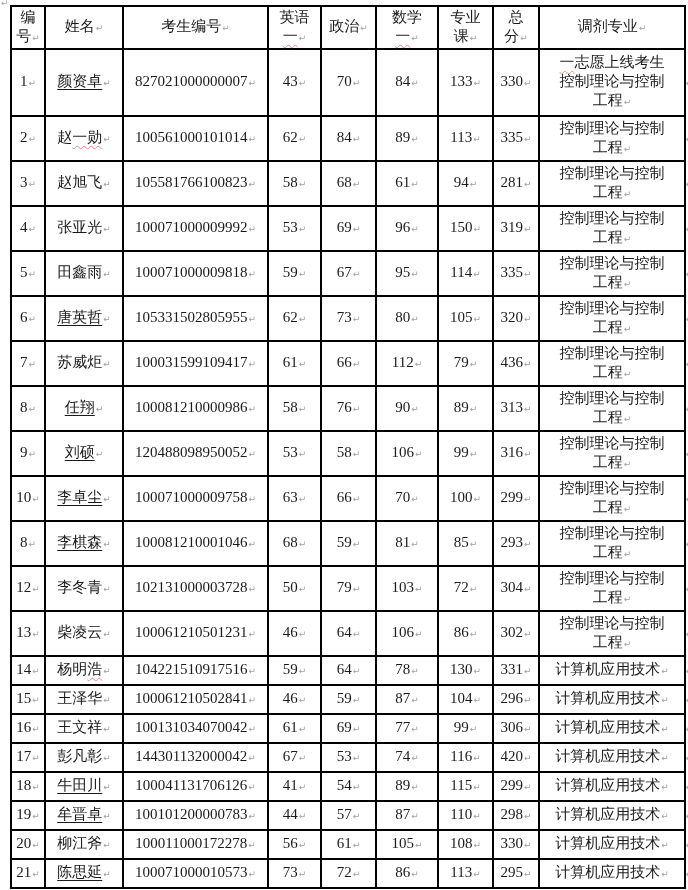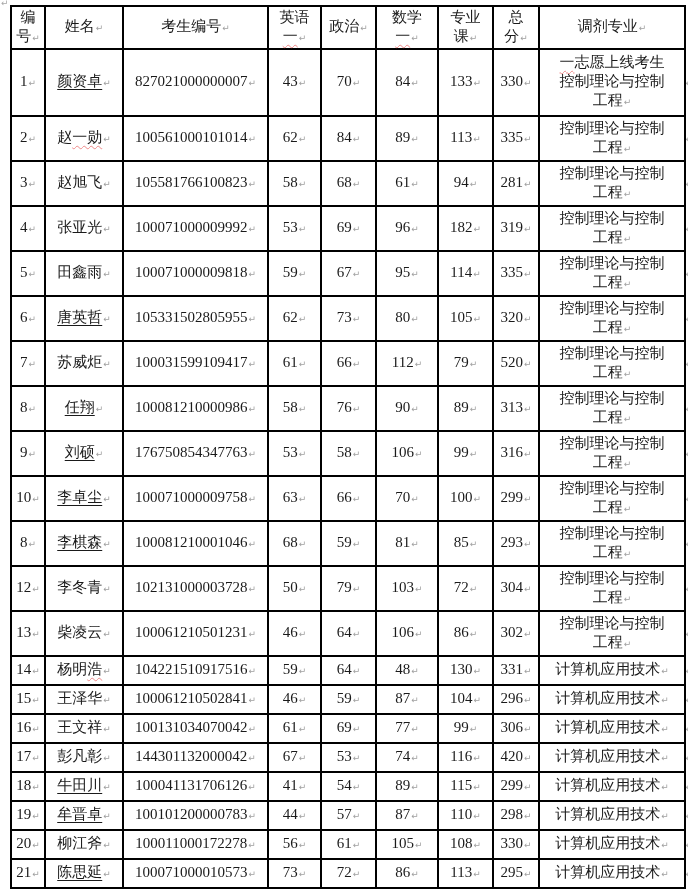--- a/index.html
+++ b/index.html
@@ -146,21 +146,21 @@
             <span class="row-end">↵</span>
           </td>
         </tr>
         <tr class="h-2">
           <td><span>4</span><span class="eoc">↵</span></td>
           <td><span>张亚光</span><span class="eoc">↵</span></td>
           <td><span>100071000009992</span><span class="eoc">↵</span></td>
           <td><span>53</span><span class="eoc">↵</span></td>
           <td><span>69</span><span class="eoc">↵</span></td>
           <td><span>96</span><span class="eoc">↵</span></td>
-          <td><span>182</span><span class="eoc">↵</span></td>
+          <td><span>150</span><span class="eoc">↵</span></td>
           <td><span>319</span><span class="eoc">↵</span></td>
           <td>
             <span class="tline"><span>控制理论与控制</span></span>
             <span class="tline"><span>工程</span><span class="eoc">↵</span></span>
             <span class="row-end">↵</span>
           </td>
         </tr>
         <tr class="h-2">
           <td><span>5</span><span class="eoc">↵</span></td>
           <td><span>田鑫雨</span><span class="eoc">↵</span></td>
@@ -192,21 +192,21 @@
           </td>
         </tr>
         <tr class="h-2">
           <td><span>7</span><span class="eoc">↵</span></td>
           <td><span>苏威炬</span><span class="eoc">↵</span></td>
           <td><span>100031599109417</span><span class="eoc">↵</span></td>
           <td><span>61</span><span class="eoc">↵</span></td>
           <td><span>66</span><span class="eoc">↵</span></td>
           <td><span>112</span><span class="eoc">↵</span></td>
           <td><span>79</span><span class="eoc">↵</span></td>
-          <td><span>520</span><span class="eoc">↵</span></td>
+          <td><span>436</span><span class="eoc">↵</span></td>
           <td>
             <span class="tline"><span>控制理论与控制</span></span>
             <span class="tline"><span>工程</span><span class="eoc">↵</span></span>
             <span class="row-end">↵</span>
           </td>
         </tr>
         <tr class="h-2">
           <td><span>8</span><span class="eoc">↵</span></td>
           <td><span class="sq-green">任翔</span><span class="eoc">↵</span></td>
           <td><span>100081210000986</span><span class="eoc">↵</span></td>
@@ -217,21 +217,21 @@
           <td><span>313</span><span class="eoc">↵</span></td>
           <td>
             <span class="tline"><span>控制理论与控制</span></span>
             <span class="tline"><span>工程</span><span class="eoc">↵</span></span>
             <span class="row-end">↵</span>
           </td>
         </tr>
         <tr class="h-2">
           <td><span>9</span><span class="eoc">↵</span></td>
           <td><span class="sq-green">刘硕</span><span class="eoc">↵</span></td>
-          <td><span>176750854347763</span><span class="eoc">↵</span></td>
+          <td><span>120488098950052</span><span class="eoc">↵</span></td>
           <td><span>53</span><span class="eoc">↵</span></td>
           <td><span>58</span><span class="eoc">↵</span></td>
           <td><span>106</span><span class="eoc">↵</span></td>
           <td><span>99</span><span class="eoc">↵</span></td>
           <td><span>316</span><span class="eoc">↵</span></td>
           <td>
             <span class="tline"><span>控制理论与控制</span></span>
             <span class="tline"><span>工程</span><span class="eoc">↵</span></span>
             <span class="row-end">↵</span>
           </td>
@@ -295,21 +295,21 @@
             <span class="tline"><span>工程</span><span class="eoc">↵</span></span>
             <span class="row-end">↵</span>
           </td>
         </tr>
         <tr class="h-1">
           <td><span>14</span><span class="eoc">↵</span></td>
           <td><span>杨明</span><span class="sq-red">浩</span><span class="eoc">↵</span></td>
           <td><span>104221510917516</span><span class="eoc">↵</span></td>
           <td><span>59</span><span class="eoc">↵</span></td>
           <td><span>64</span><span class="eoc">↵</span></td>
-          <td><span>48</span><span class="eoc">↵</span></td>
+          <td><span>78</span><span class="eoc">↵</span></td>
           <td><span>130</span><span class="eoc">↵</span></td>
           <td><span>331</span><span class="eoc">↵</span></td>
           <td>
             <span class="tline"><span>计算机应用技术</span><span class="eoc">↵</span></span>
             <span class="row-end">↵</span>
           </td>
         </tr>
         <tr class="h-1">
           <td><span>15</span><span class="eoc">↵</span></td>
           <td><span>王泽华</span><span class="eoc">↵</span></td>

